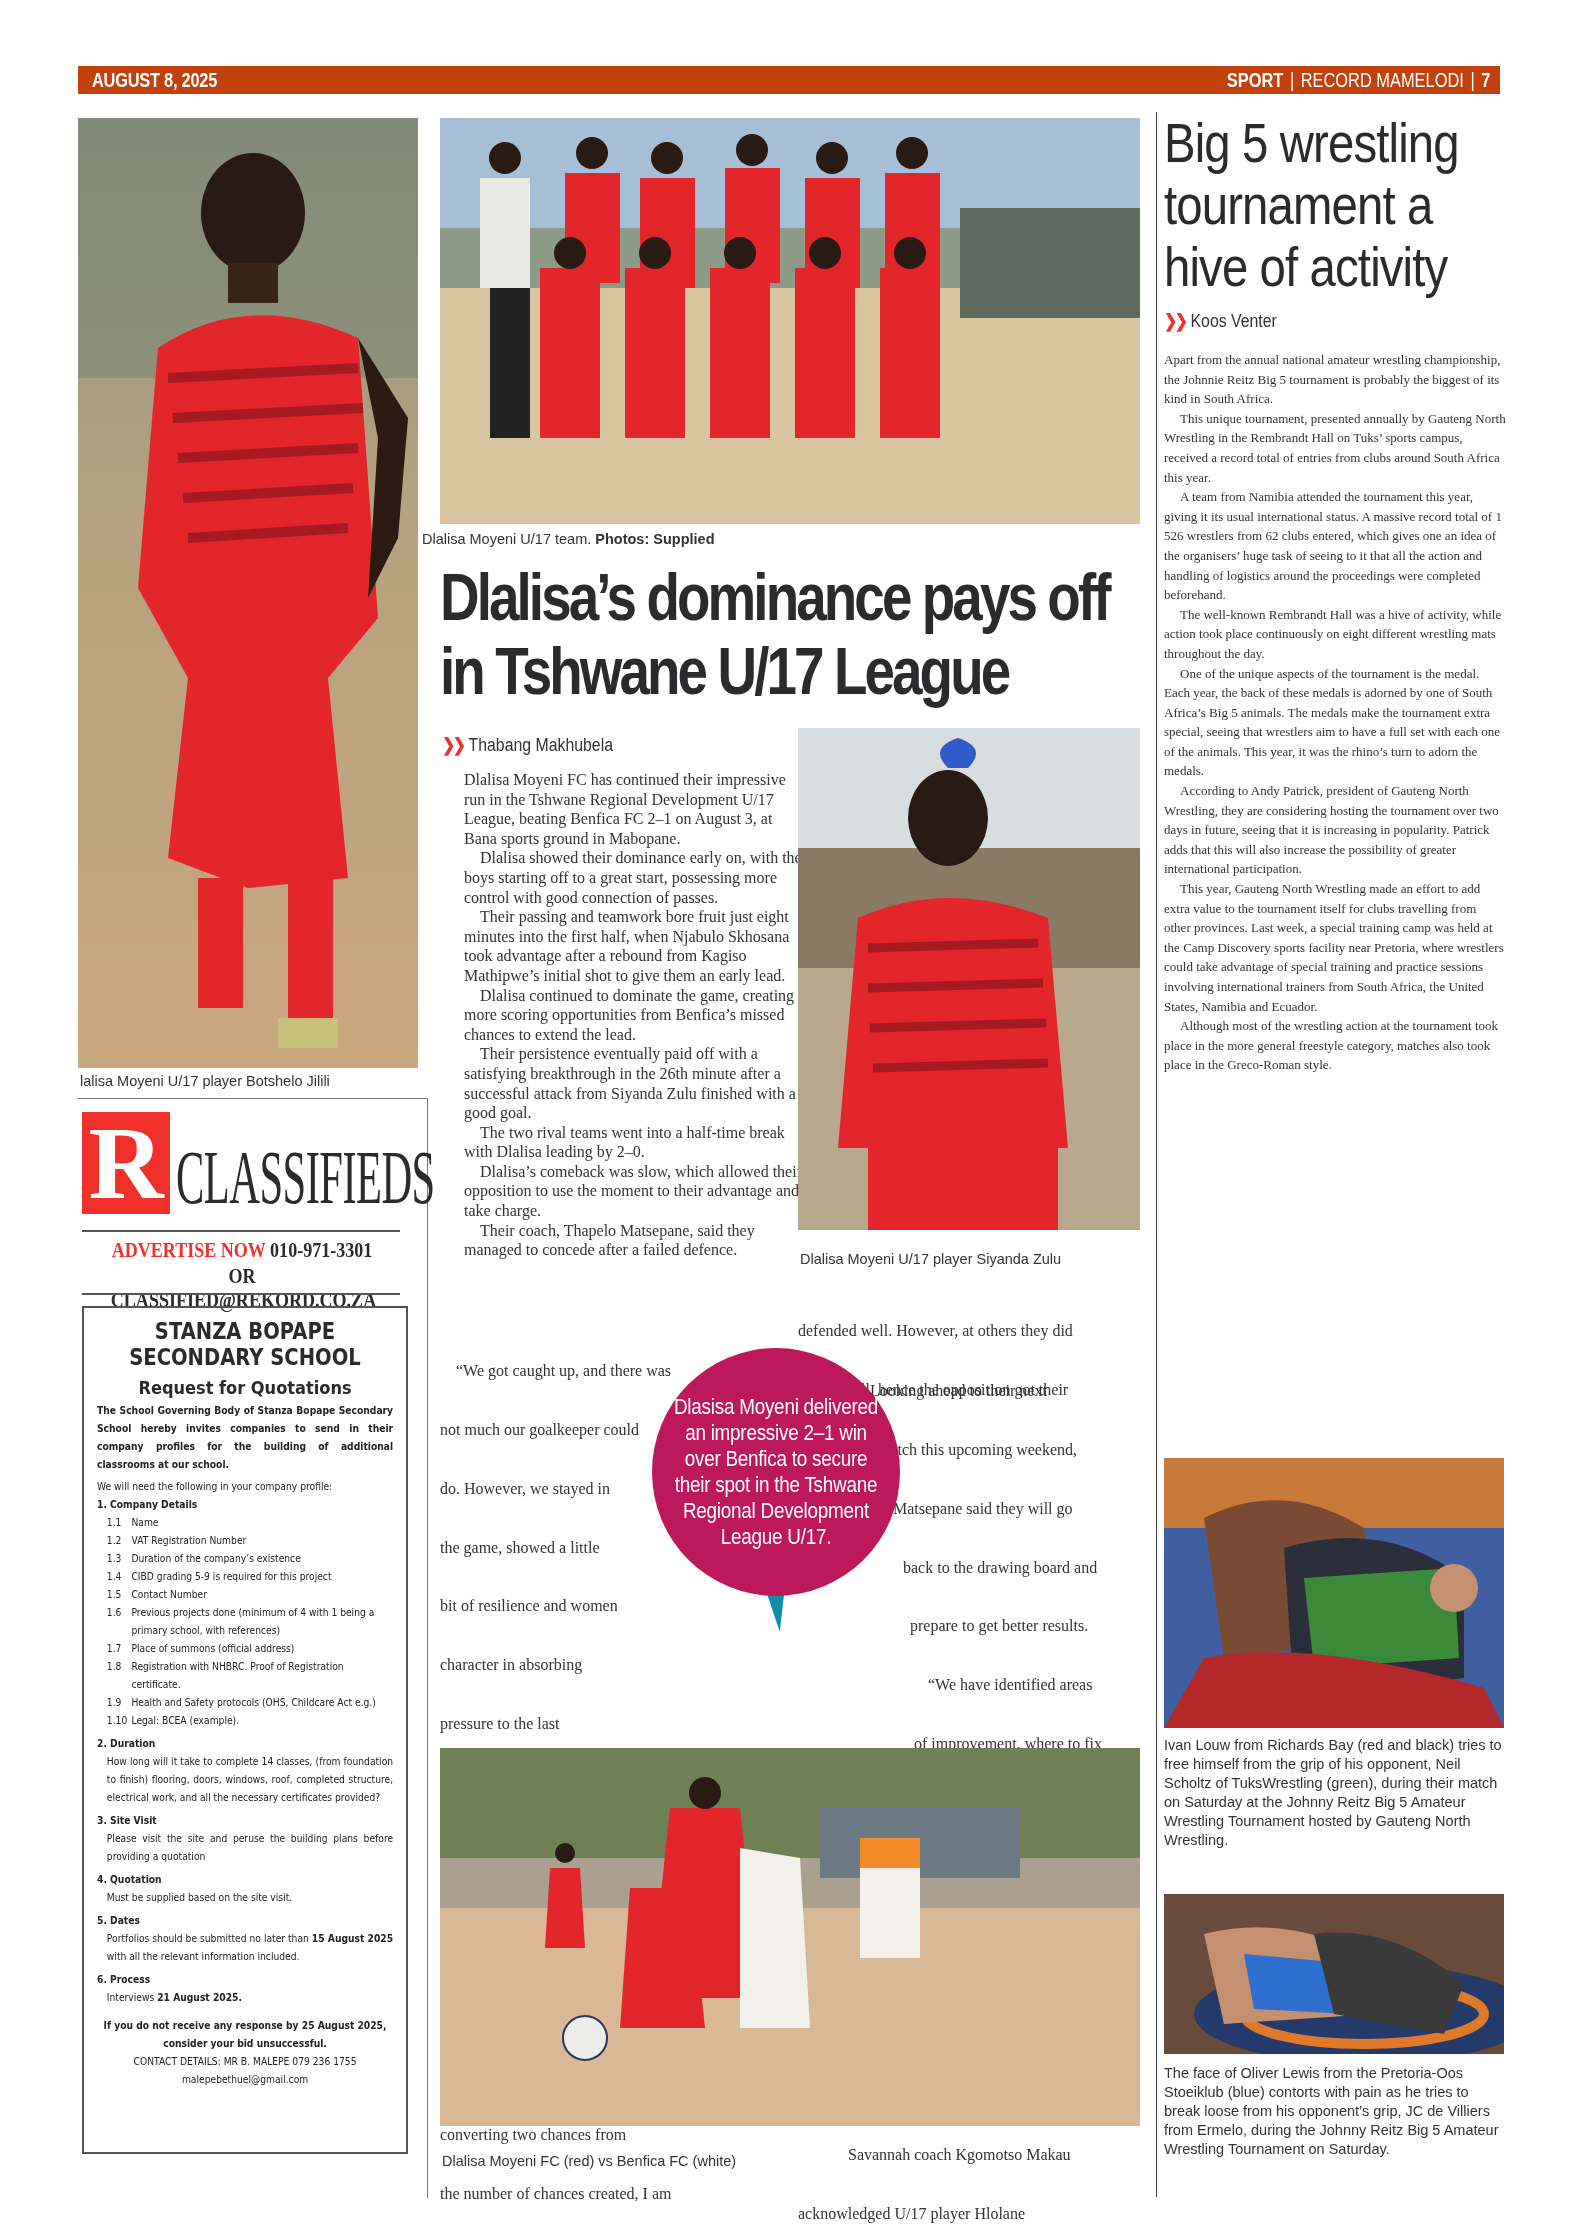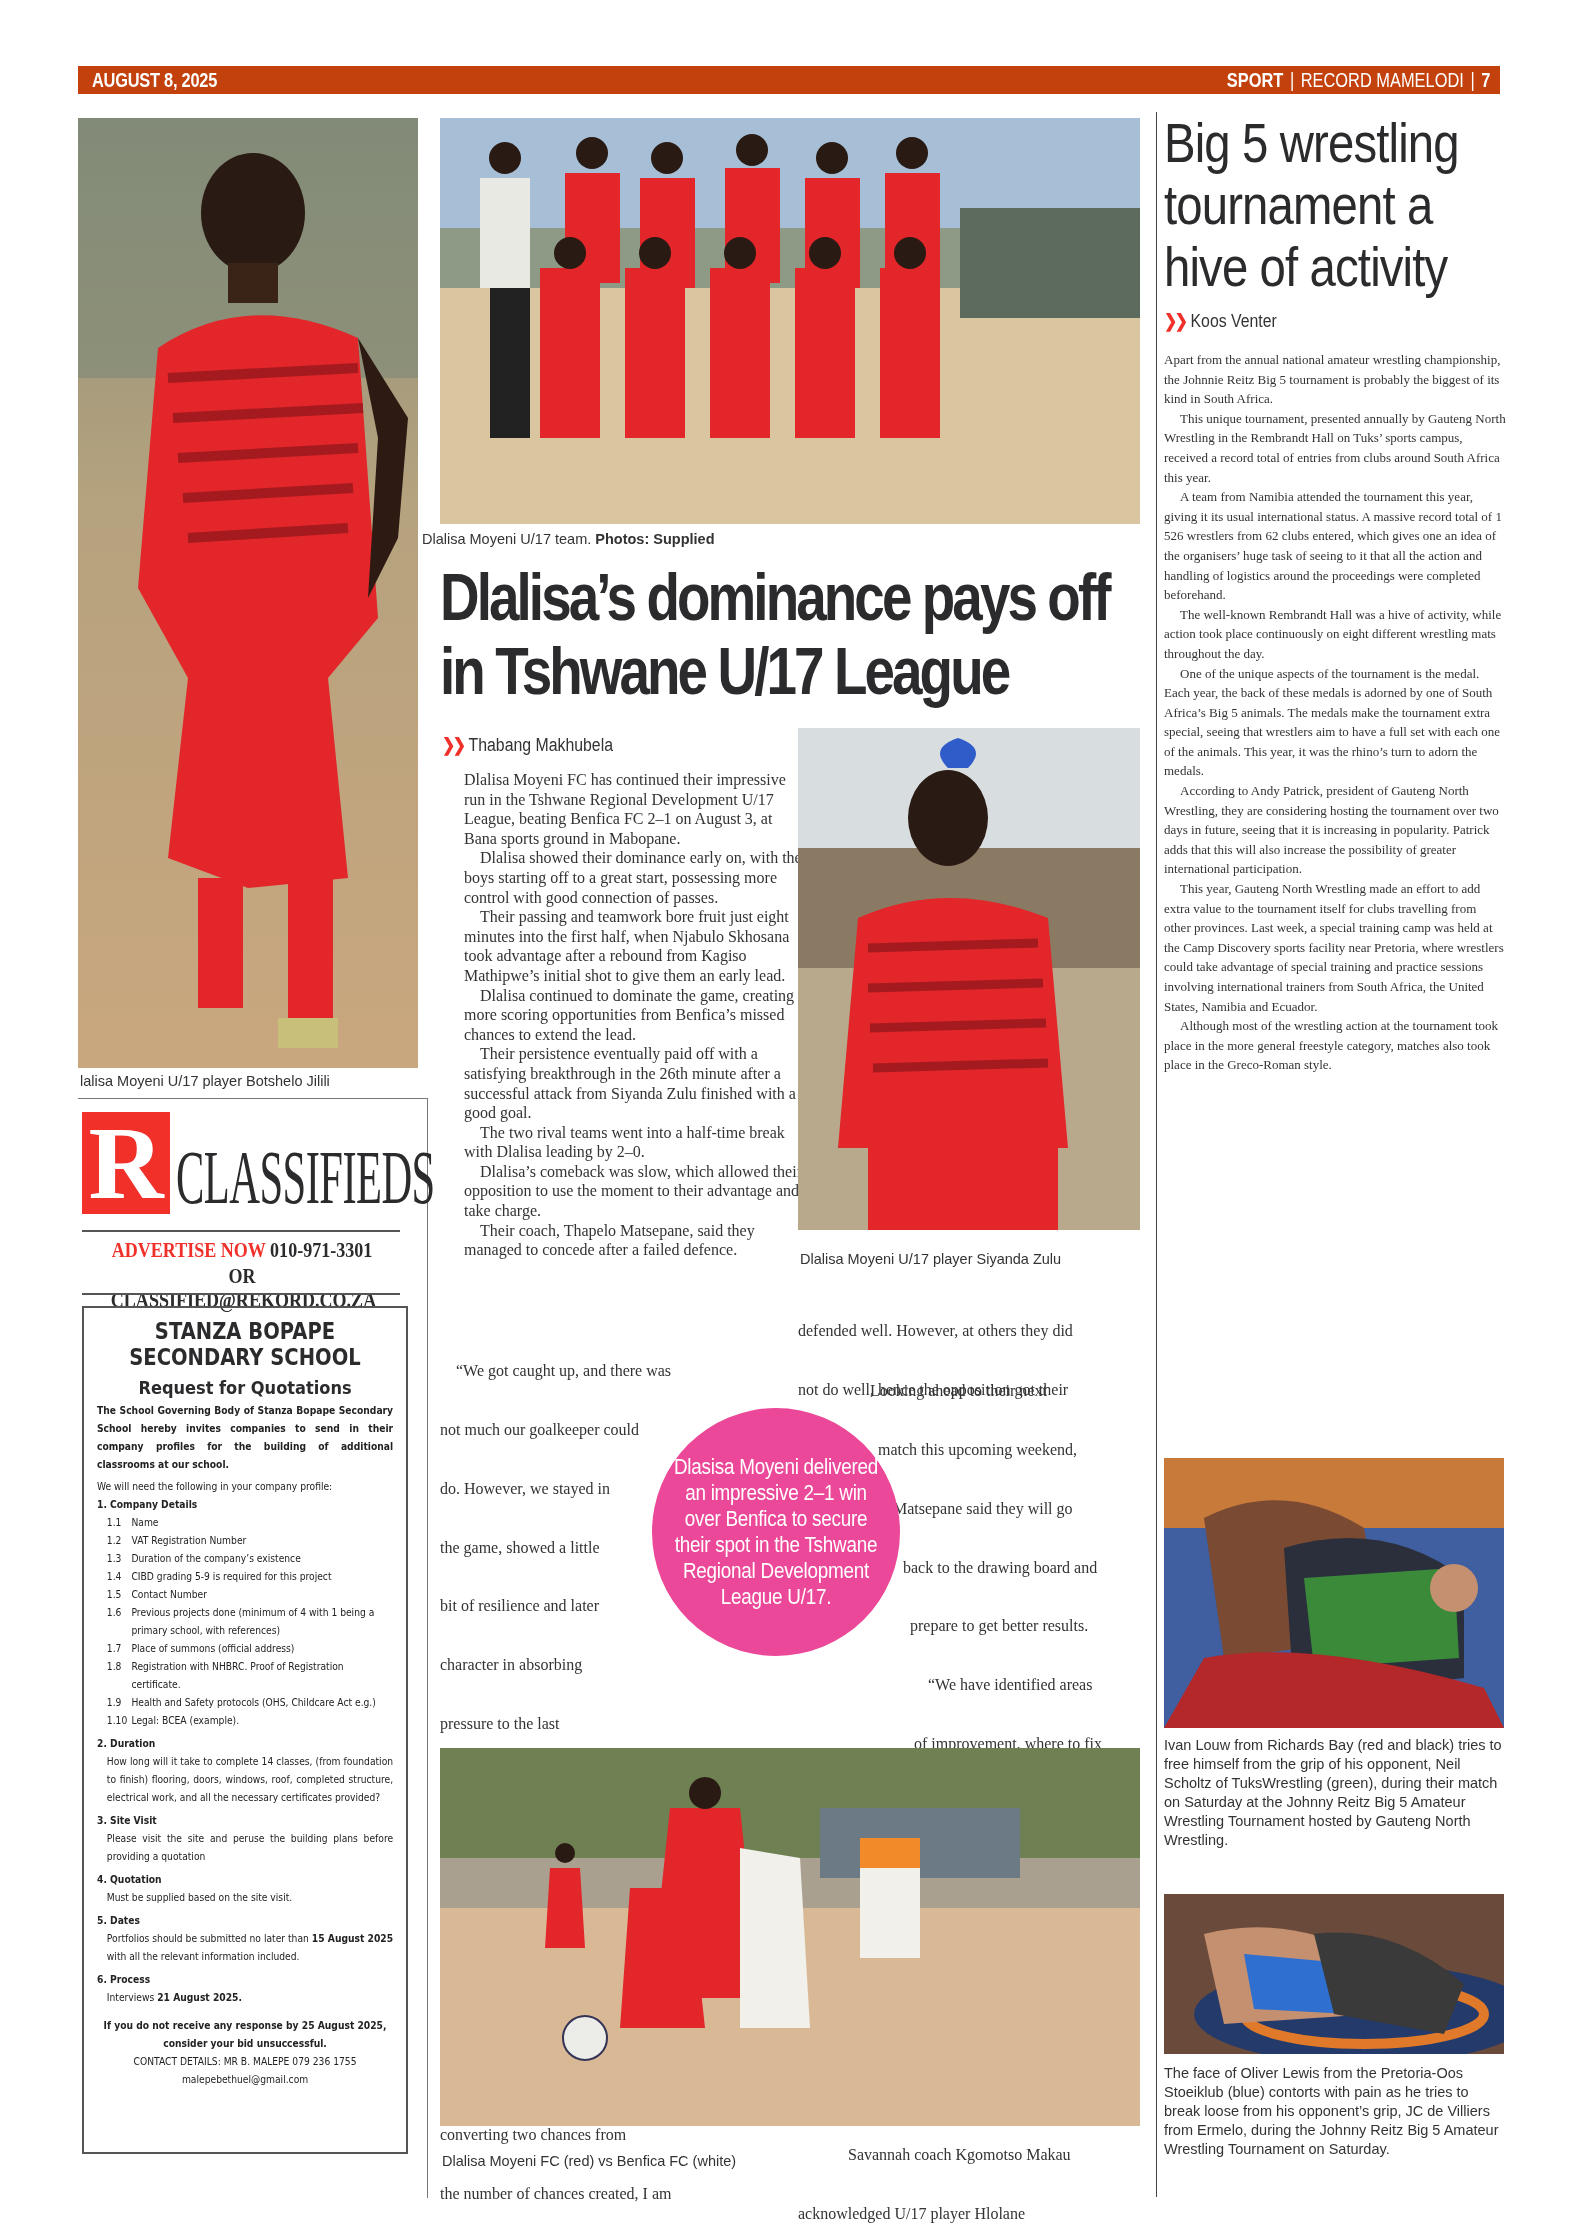--- a/index.html
+++ b/index.html
@@ -34,21 +34,21 @@
   .body { position: absolute; font-family: "Liberation Serif", serif; font-size: 16px; line-height: 19.6px; color: #333; }
   .body p { text-indent: 0; }
   .body p + p { text-indent: 16px; }
 
   
   .vrule { position: absolute; left: 1156px; top: 112px; width: 1px; height: 2085px; background: #444; }
   .r-headline { position: absolute; left: 1164px; top: 112px; width: 420px; font-family: "Liberation Sans", sans-serif;
     font-size: 55px; line-height: 62px; color: #2b2b2e; letter-spacing: -1px; transform: scaleX(0.86); transform-origin: left top; }
 
   
-  .bubble { position: absolute; left: 652px; top: 1408px; width: 248px; height: 248px; border-radius: 50%; background: #ec4899;
+  .bubble { position: absolute; left: 652px; top: 1348px; width: 248px; height: 248px; border-radius: 50%; background: #be185d;
     display: flex; align-items: center; justify-content: center; text-align: center; }
   .bubble-tail { position: absolute; left: 760px; top: 1560px; width: 0; height: 0; border-left: 16px solid transparent;
     border-right: 16px solid transparent; border-top: 72px solid #0c8fa7; transform: rotate(-6deg); }
   .bubble span { display: block; color: #fff; font-family: "Liberation Sans", sans-serif; font-size: 22.5px; line-height: 26px;
     transform: scaleX(0.84); width: 270px; letter-spacing: -0.3px; }
 
   
   .class-box { position: absolute; left: 78px; top: 1098px; width: 350px; height: 1100px; border: 1.5px solid #777; border-bottom: none; border-left: none; }
   .class-logo { position: absolute; left: 82px; top: 1112px; display: flex; align-items: flex-end; }
   .class-logo .r { width: 88px; height: 102px; background: #f1302a; color: #fff; font-family: "Liberation Serif", serif; font-weight: bold;
@@ -172,21 +172,21 @@
   <p>Their persistence eventually paid off with a satisfying breakthrough in the 26th minute after a successful attack from Siyanda Zulu finished with a good goal.</p>
   <p>The two rival teams went into a half-time break with Dlalisa leading by 2–0.</p>
   <p>Dlalisa’s comeback was slow, which allowed their opposition to use the moment to their advantage and take charge.</p>
   <p>Their coach, Thapelo Matsepane, said they managed to concede after a failed defence.</p>
 </div>
 <div class="body" style="left:440px; top:1322px; width:342px; white-space: pre;">
   <div style="padding-left:16px">“We got caught up, and there was</div>
   <div>not much our goalkeeper could</div>
   <div>do. However, we stayed in</div>
   <div>the game, showed a little</div>
-  <div>bit of resilience and later</div>
+  <div>bit of resilience and women</div>
   <div>character in absorbing</div>
   <div>pressure to the last</div>
   <div>minutes of the game.”</div>
   <div>   Matsepane praised his</div>
   <div>team’s strategic discipline</div>
   <div>and hunger to win.</div>
   <div>   “With Dlalisa dominating</div>
   <div>the first half and also</div>
   <div>converting two chances from</div>
   <div>the number of chances created, I am</div>

